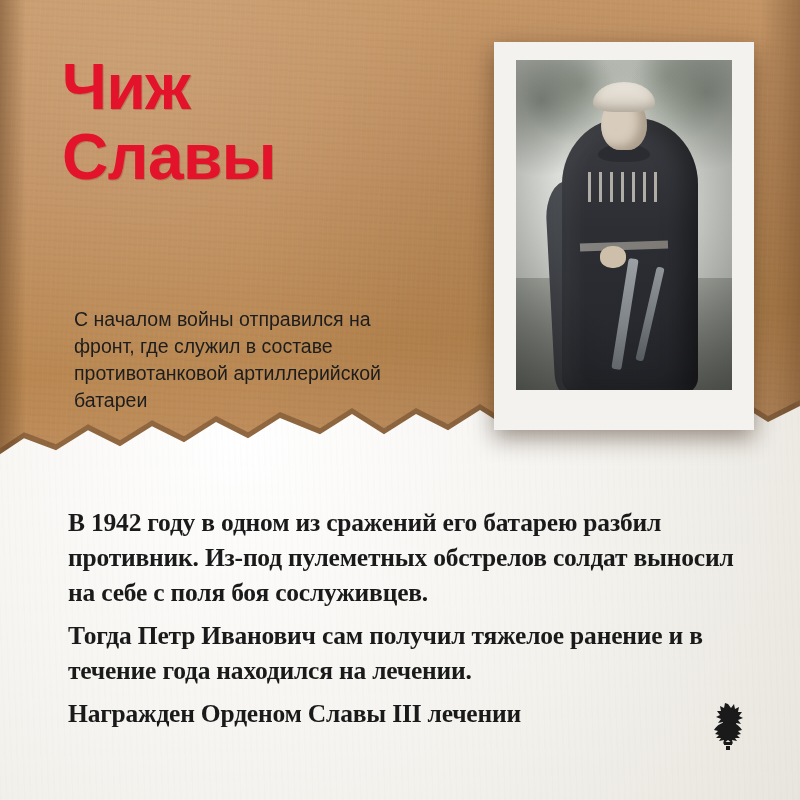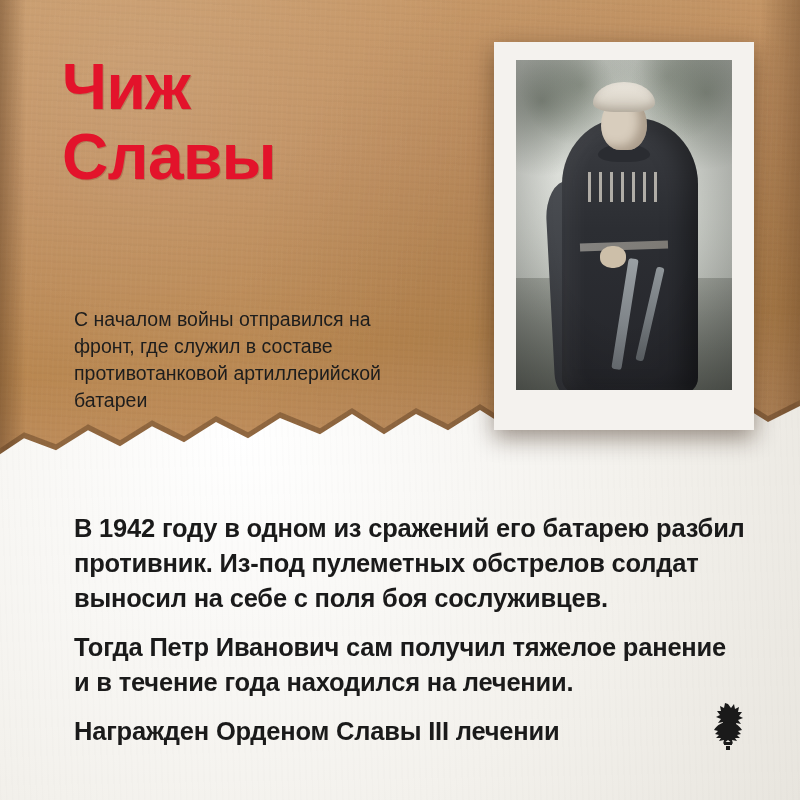--- a/index.html
+++ b/index.html
@@ -292,21 +292,22 @@
     left: 60px;
     top: 497px;
     width: 700px;
     color: #1a1a1a;
     font-weight: bold;
     font-size: 25.5px;
     line-height: 35px;
     letter-spacing: -0.2px;
   }
   .body-text p {
-    margin: 14px;
+    margin: 8px;
+    font-family: Liberation Serif, serif;
   }
 
   
   .logo {
     position: absolute;
     right: 44px;
     bottom: 44px;
     width: 56px;
     height: 56px;
   }

